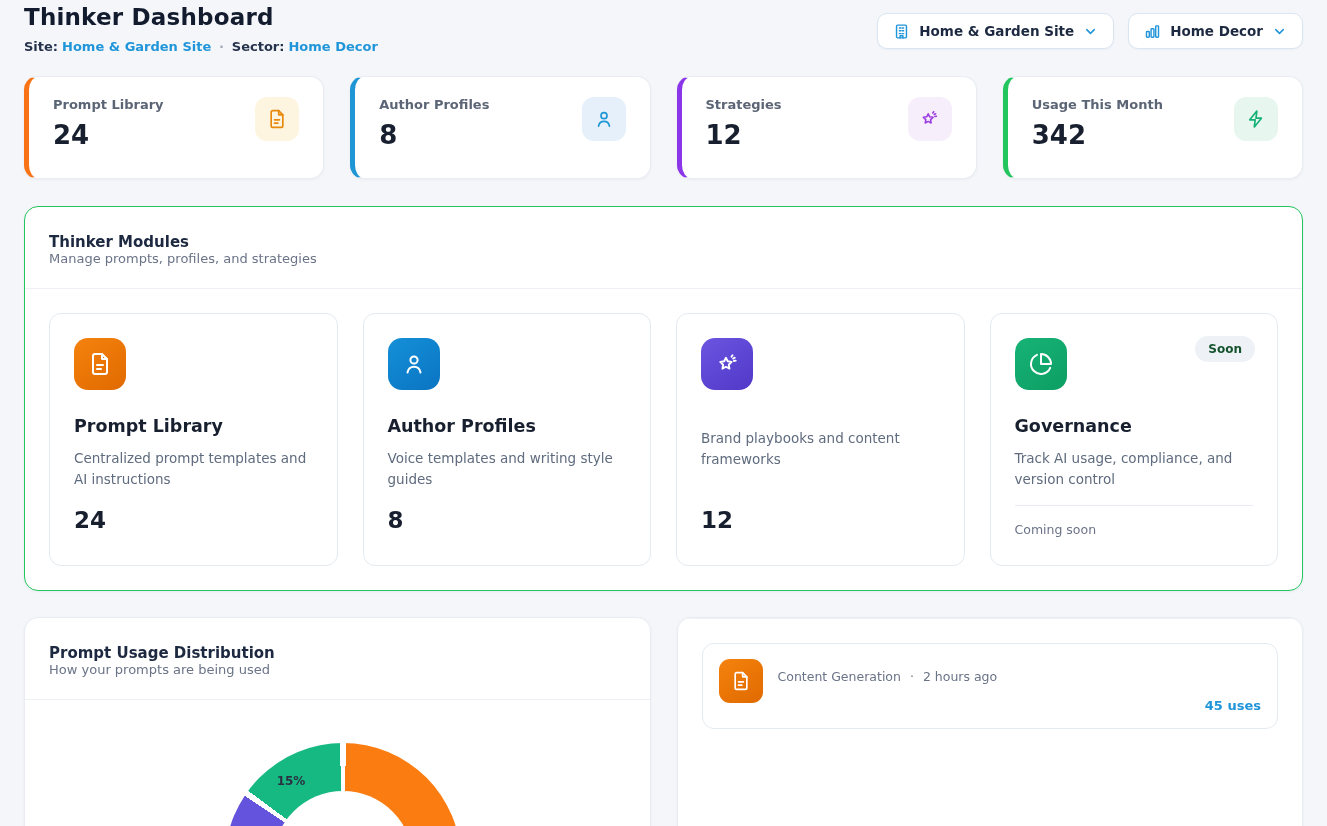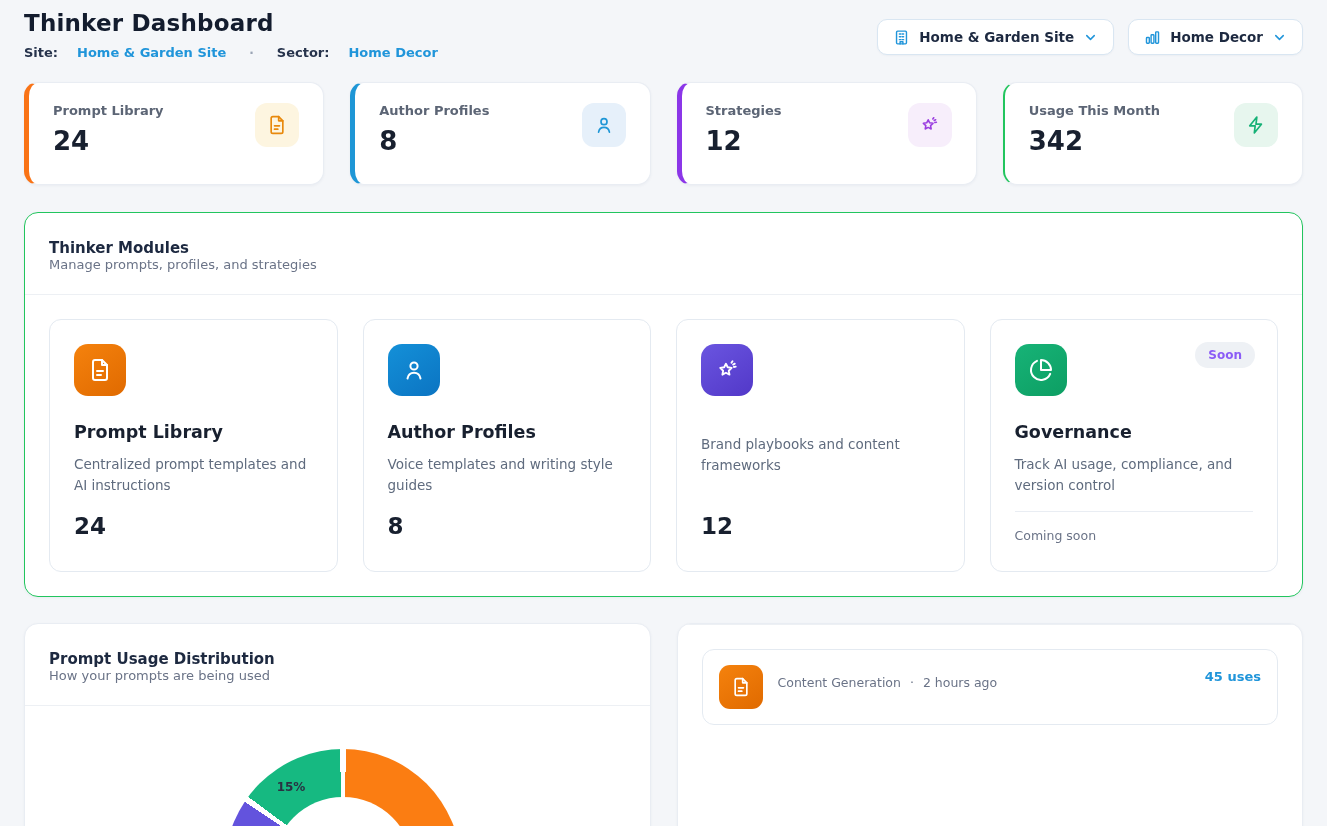--- a/index.html
+++ b/index.html
@@ -1,26 +1,26 @@
 <!DOCTYPE html>
 <html><head>
 <meta charset="utf-8">
 <style>
   * { margin:0; padding:0; box-sizing:border-box; }
   html,body { width:1327px; height:826px; overflow:hidden; }
   body {
     font-family:"DejaVu Sans","Liberation Sans",sans-serif;
     background:#f4f6f9; color:#1a2332;
   }
-  .page { width:1327px; height:826px; padding:10px 24px 0; position:relative; }
+  .page { width:1327px; height:826px; padding:4px 24px 0; position:relative; }
 
   
   .header { display:flex; justify-content:space-between; align-items:flex-start; }
   .page-title { font-size:23px; font-weight:800; color:#131c2e; letter-spacing:.2px; }
-  .subtitle { margin-top:9px; font-size:13px; font-weight:600; color:#26334c; display:flex; gap:19px; align-items:center; }
+  .subtitle { margin-top:9px; font-size:13px; font-weight:600; color:#26334c; display:flex; gap:4px; align-items:center; }
   .subtitle a { color:#2095da; text-decoration:none; }
   .subtitle .dot { color:#9aa4b5; margin:0 4px; font-size:12px; }
   .selectors { display:flex; gap:14px; padding-top:9px; }
   .selector-btn {
     display:flex; align-items:center; gap:9px; height:36px; padding:0 15px;
     background:#fff; border:1px solid #d9e6f2; border-radius:10px;
     font-family:inherit; font-size:13.5px; font-weight:700; color:#1d2940; cursor:pointer;
     box-shadow:0 1px 2px rgba(30,60,100,.04);
   }
   .selector-btn .ic { color:#2095da; display:flex; }
@@ -30,21 +30,21 @@
   
   .stats-row { display:grid; grid-template-columns:repeat(4,1fr); gap:26px; margin-top:22px; }
   .stat-card {
     position:relative; background:#fff; border:1px solid #e9edf3; border-radius:14px;
     height:103px; padding:20px 24px; cursor:pointer;
     box-shadow:0 1px 3px rgba(30,60,100,.05);
   }
   .stat-card.acc-orange { border-left:5px solid #f97316; }
   .stat-card.acc-blue   { border-left:5px solid #1e96d6; }
   .stat-card.acc-purple { border-left:5px solid #8b36e8; }
-  .stat-card.acc-green  { border-left:2px solid #22c55e; }
+  .stat-card.acc-green  { border-left:5px solid #22c55e; }
   .stat-label { font-size:13px; font-weight:600; color:#5c6575; }
   .stat-value { font-size:26px; font-weight:800; color:#18202f; margin-top:8px; }
   .stat-icon-tile {
     position:absolute; top:20px; right:24px; width:44px; height:44px; border-radius:12px;
     display:flex; align-items:center; justify-content:center;
   }
   .tile-cream  { background:#fdf5e0; color:#e8890c; }
   .tile-blue   { background:#e6f0fa; color:#1e96d6; }
   .tile-purple { background:#f7eefb; color:#9b3fe0; }
   .tile-green  { background:#e7f6ee; color:#16b176; }
@@ -68,21 +68,21 @@
     display:flex; align-items:center; justify-content:center; margin-bottom:26px;
   }
   .mod-orange { background:linear-gradient(145deg,#f5820d,#e06a00); }
   .mod-blue   { background:linear-gradient(145deg,#1490d8,#0b74c2); }
   .mod-purple { background:linear-gradient(145deg,#6a55e0,#5238c8); }
   .mod-green  { background:linear-gradient(145deg,#17b377,#0d9e63); }
   .module-title { font-size:17.5px; font-weight:800; color:#18202f; }
   .module-desc { font-size:13.5px; color:#5f6b7e; line-height:1.52; margin-top:12px; }
   .module-count { font-size:23px; font-weight:800; color:#18202f; margin-top:auto; padding-bottom:8px; }
   .soon-badge {
-    position:absolute; top:22px; right:22px; background:#eef1f5; color:#8b5cf6;
+    position:absolute; top:22px; right:22px; background:#eef1f5; color:#14532d;
     font-size:12px; font-weight:700; padding:6px 13px; border-radius:999px;
   }
   .module-divider { height:1px; background:#e9edf3; margin-top:auto; }
   .module-footer { font-size:12.5px; color:#6a7387; padding:16px 0 4px; }
 
   
   .bottom-row { display:grid; grid-template-columns:1fr 1fr; gap:26px; margin-top:26px; }
   .bottom-card {
     position:relative; background:#fff; border:1px solid #e9edf3; border-radius:14px;
     height:330px; overflow:hidden; box-shadow:0 1px 3px rgba(30,60,100,.05);
@@ -115,21 +115,21 @@
     display:flex; align-items:flex-start; gap:15px; cursor:pointer; background:#fff;
   }
   .prompt-icon-tile {
     width:44px; height:44px; border-radius:11px; color:#fff; flex:0 0 auto;
     background:linear-gradient(145deg,#f5820d,#e06a00);
     display:flex; align-items:center; justify-content:center;
   }
   .prompt-main { flex:1; padding-top:2px; }
   .prompt-title { font-size:15px; font-weight:800; color:#18202f; }
   .prompt-meta { margin-top:8px; font-size:12.5px; color:#6a7387; display:flex; gap:9px; align-items:center; }
-  .prompt-uses { font-size:13px; font-weight:700; color:#2095da; padding-top:4px; }
+  .prompt-uses { font-size:13px; font-weight:700; color:#2095da; padding-top:4px;margin-top:35px; }
 </style>
 </head>
 <body>
 
 <div class="page">
 
   <div class="header">
     <div>
       <div class="page-title">Thinker Dashboard</div>
       <div class="subtitle">

